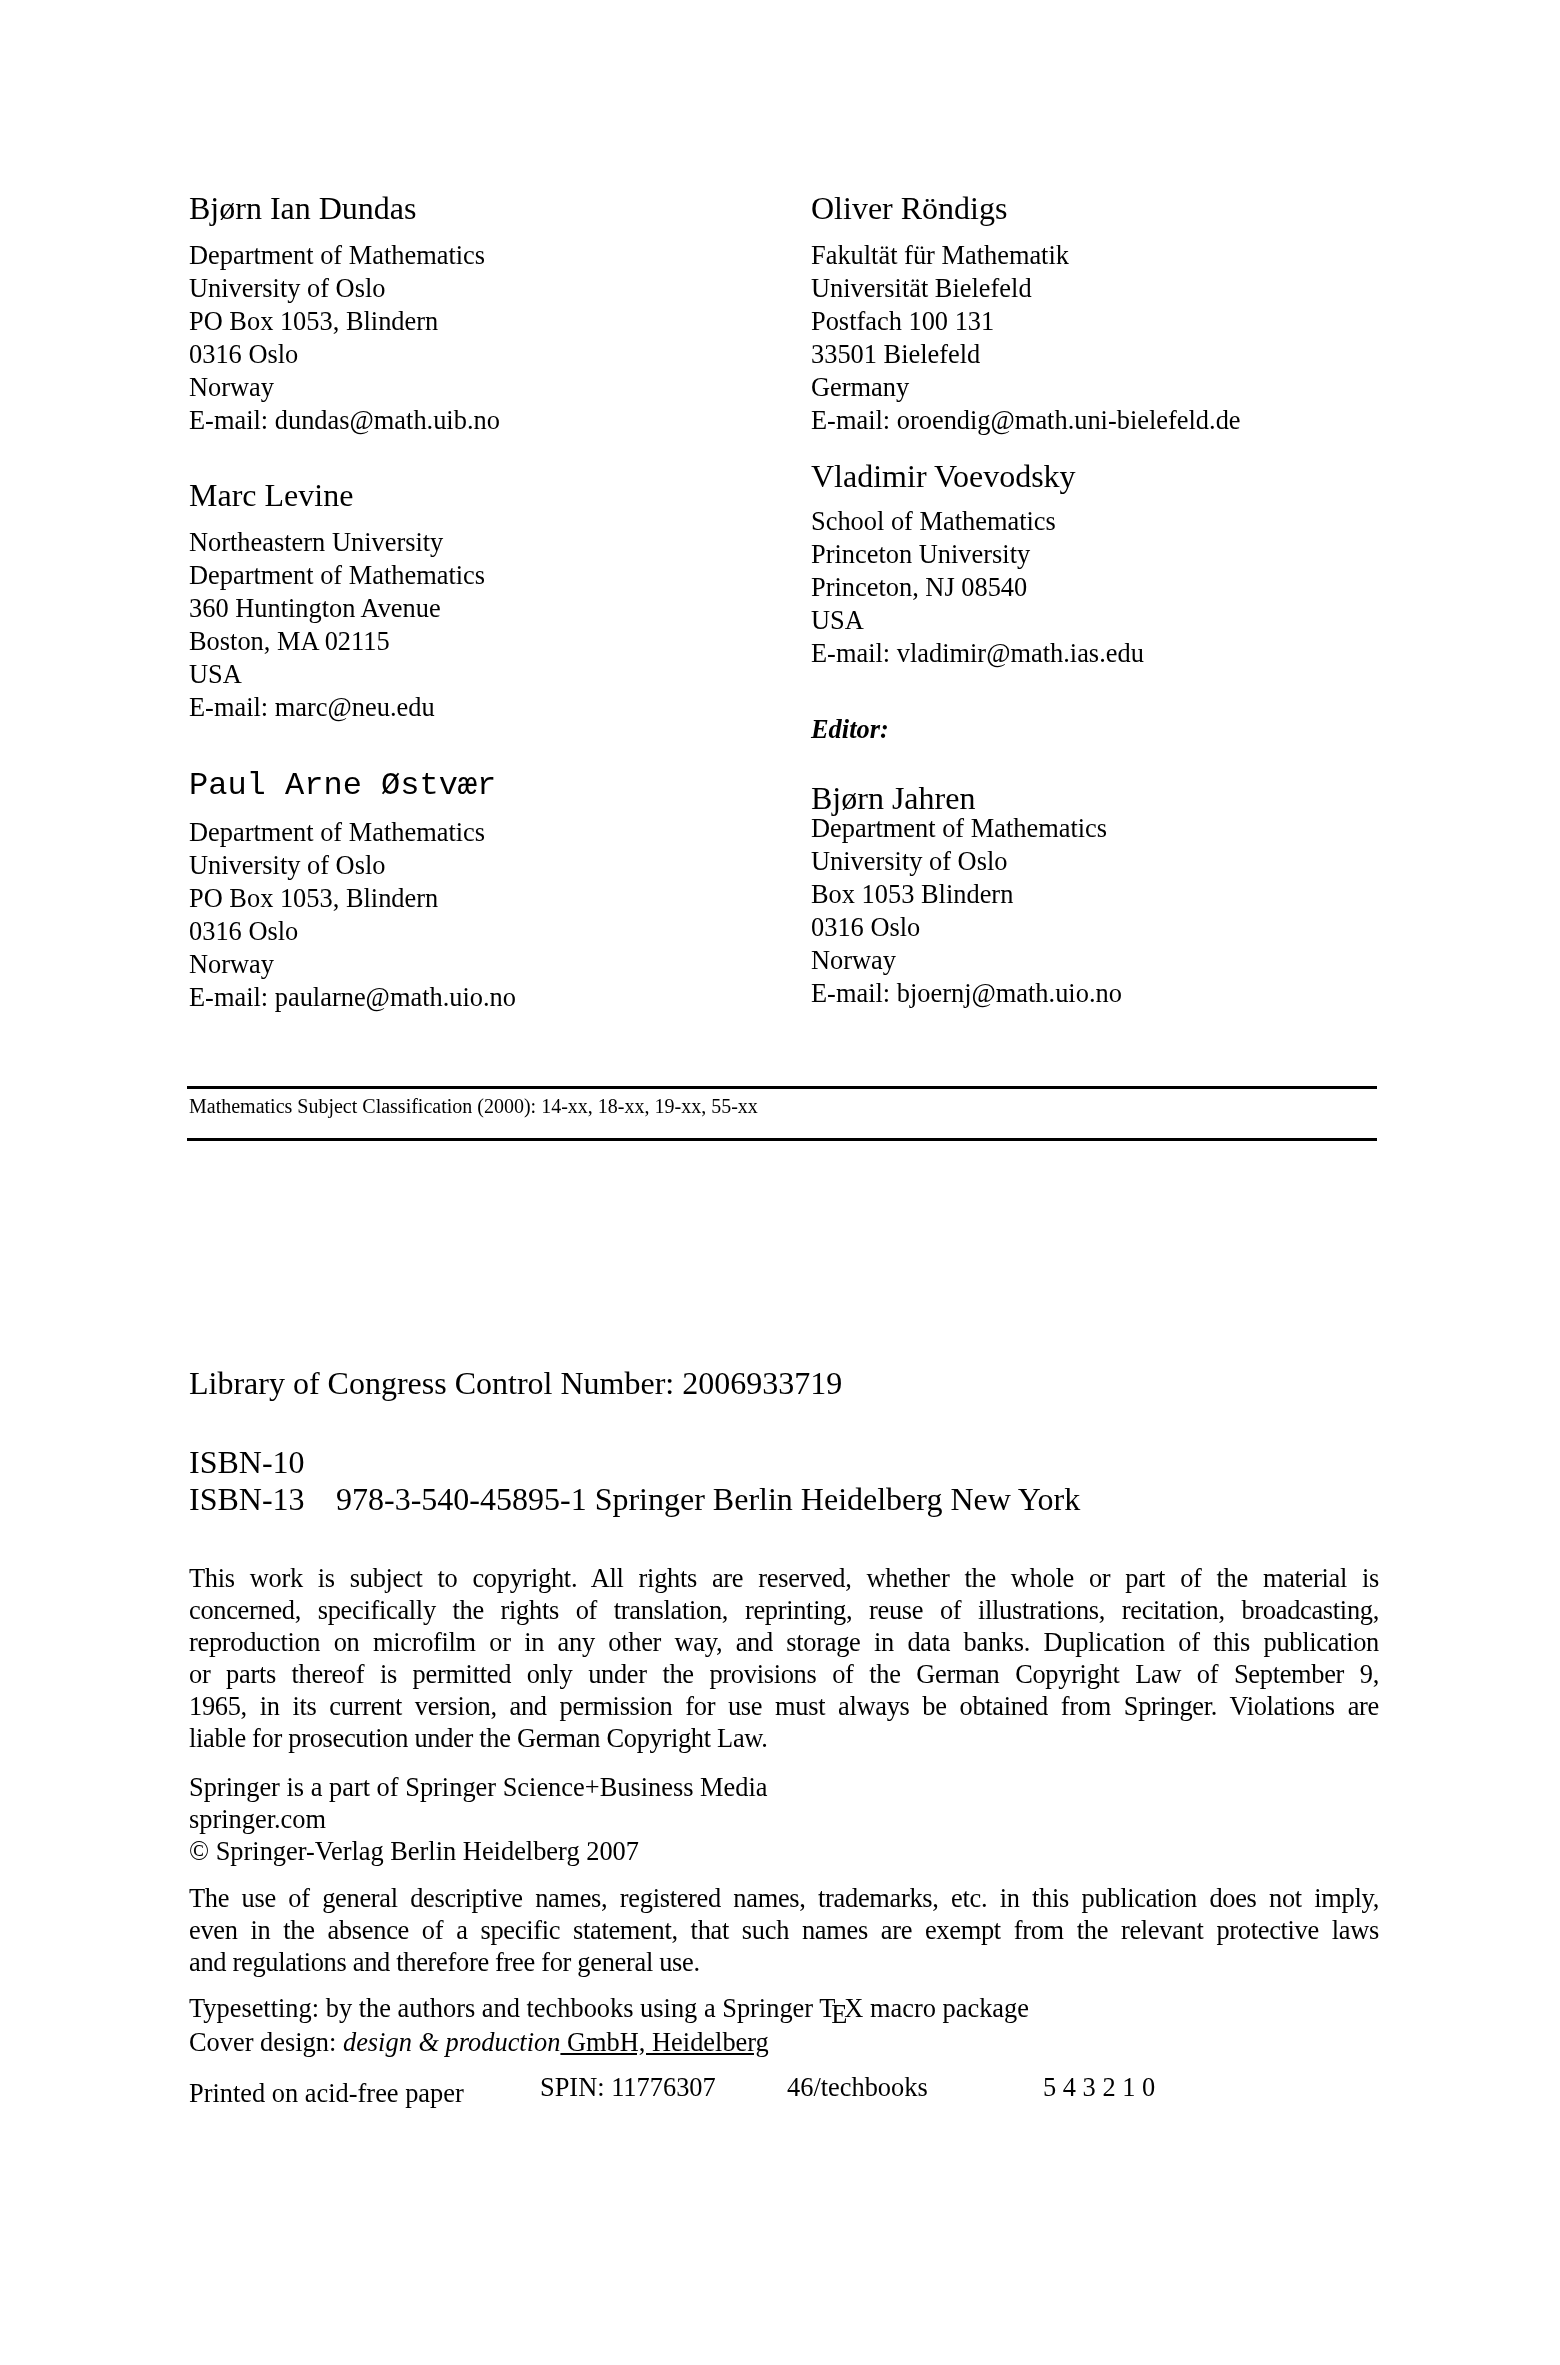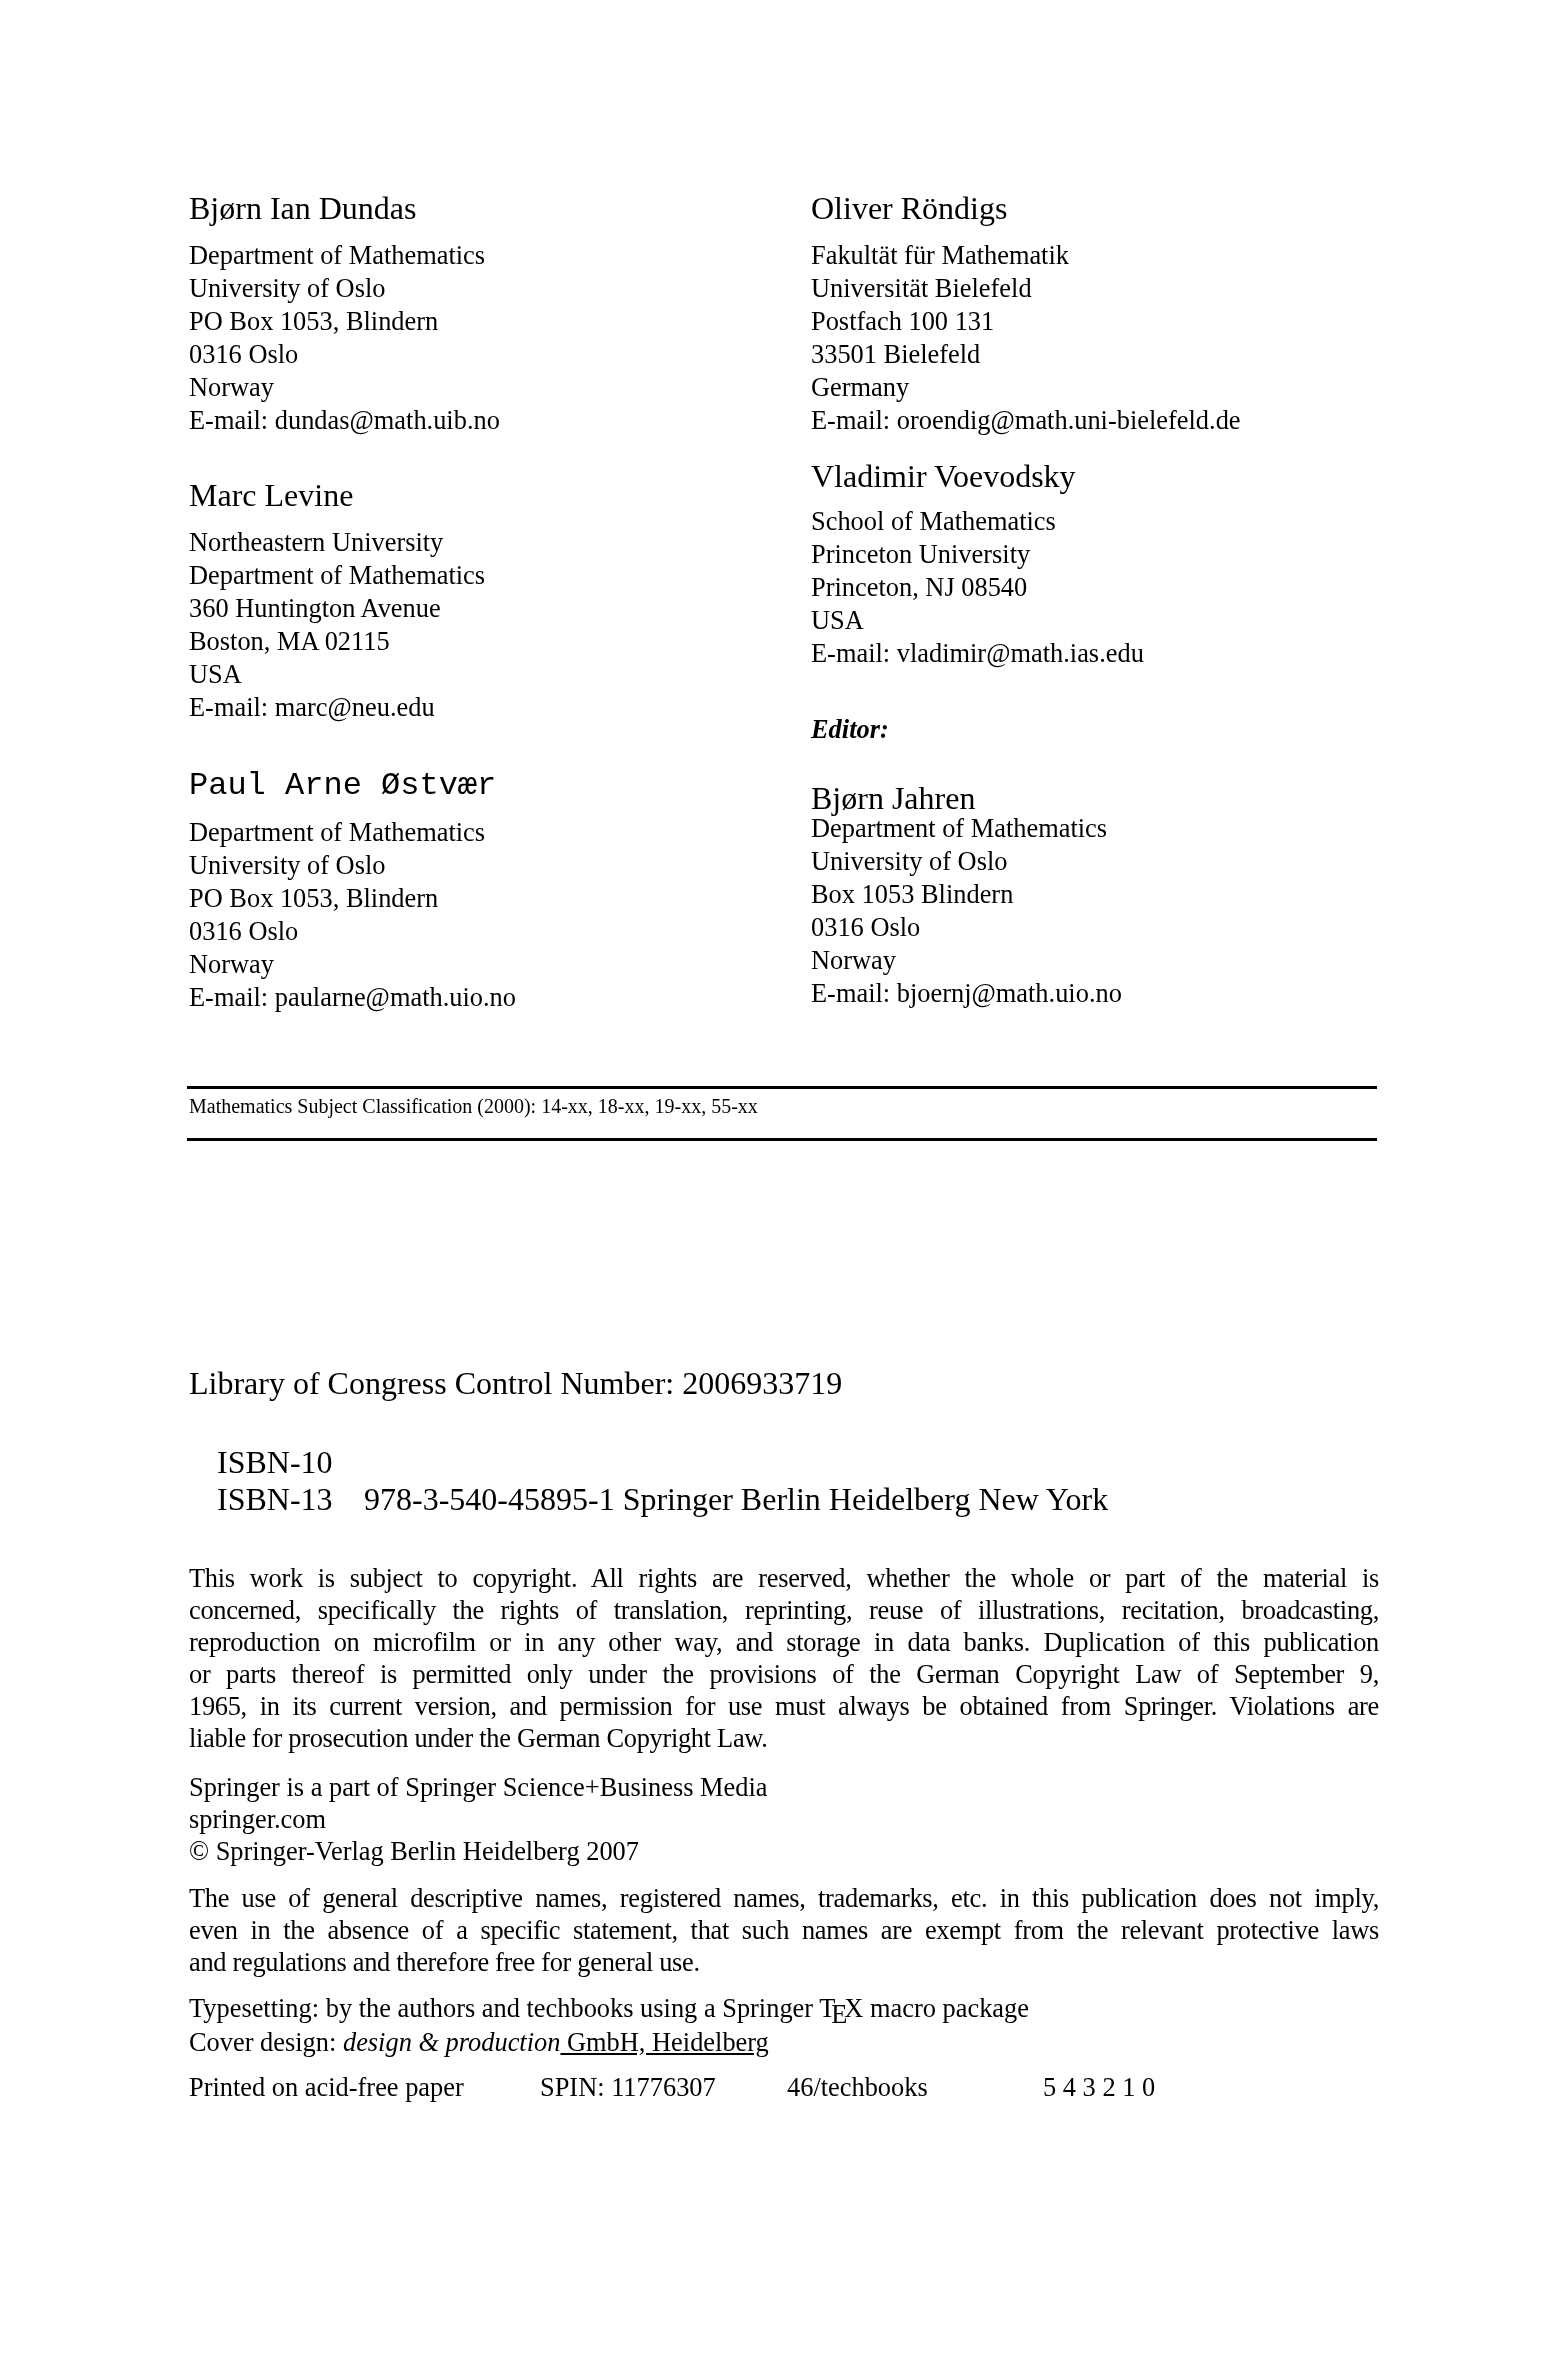--- a/index.html
+++ b/index.html
@@ -14,21 +14,21 @@
   }
   .body-lines {
     font-size: 26.4px; line-height: 33px; white-space: nowrap;
   }
   .body-lines div { height: 33px; }
   .italic { font-style: italic; }
   .rule { position: absolute; left: 187px; width: 1190px; height: 3.4px; background: #000; }
   .msc { font-size: 20px; line-height: 33px; white-space: nowrap; }
   .big { font-size: 32px; line-height: 37px; white-space: nowrap; }
   .isbn-row { display: flex; height: 37px; }
-  .isbn-label { width: 147px; margin-left: 28px; }
+  .isbn-label { width: 147px; }
   .para {
     width: 1190px; font-size: 26.4px; line-height: 32px;
     text-align: justify; text-align-last: left; letter-spacing: -0.3px;
   }
   .para .ln { display: block; text-align: justify; text-align-last: justify; height: 32px; white-space: nowrap; }
   .para .ln.last { text-align-last: left; }
   .lines { font-size: 26.4px; line-height: 32px; white-space: nowrap; }
   .lines div { height: 32px; }
   .printed { font-size: 26.4px; line-height: 32px; white-space: nowrap; }
   .printed span { position: absolute; top: 0; }
@@ -151,18 +151,18 @@
 <div class="abs lines" style="left:189px; top:1992px;">
   <div>
     <span style="white-space:pre;">Typesetting: by the authors and techbooks using a Springer </span><span><span>T</span><span class="tex-e">E</span><span>X</span></span><span style="white-space:pre;"> macro package</span>
   </div>
   <div style="margin-top:1.7px;">
     <span style="white-space:pre;">Cover design: </span><span class="italic">design &amp; production</span><span style="white-space:pre;text-decoration:underline;"> GmbH, Heidelberg</span>
   </div>
 </div>
 
 <div class="abs printed oldstyle" style="left:0; top:2071px; width:1560px; height:34px;">
-  <span style="left:189px;">Printed on acid-free paper</span>
+  <span style="left:189px;margin-top:6px;">Printed on acid-free paper</span>
   <span style="left:540px;">SPIN: 11776307</span>
   <span style="left:787px;">46/techbooks</span>
   <span style="left:999px;margin-left:44px;">5 4 3 2 1 0</span>
 </div>
 
 
 </body></html>

